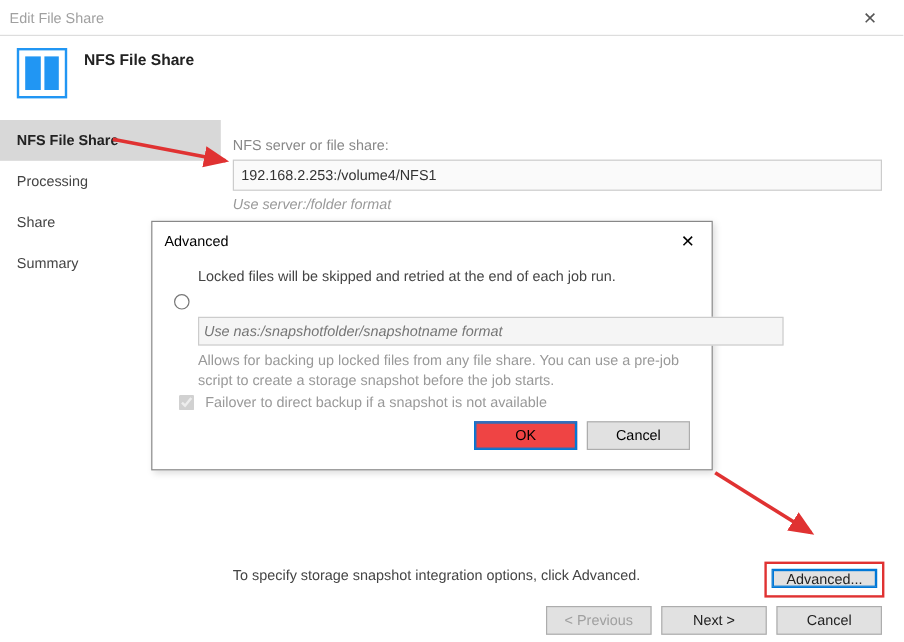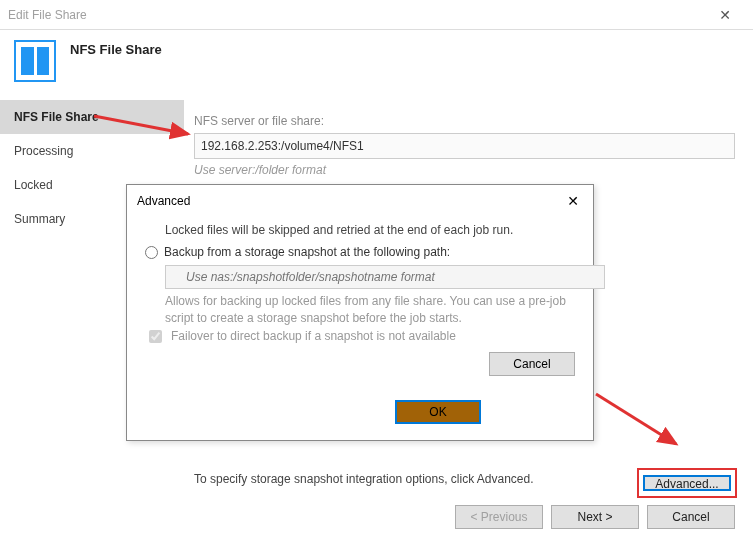--- a/index.html
+++ b/index.html
@@ -40,27 +40,27 @@
 
   
   .modal { position: absolute; left: 126px; top: 184px; width: 468px; background: #fff; border: 1px solid #888; box-shadow: 2px 2px 6px rgba(0,0,0,0.15); }
   .modal-title { display:flex; align-items:center; padding: 8px 10px; font-size:12px;justify-content:flex-end; }
   .modal-title span.t { flex:1; }
   .modal-title .mclose { font-size:14px; padding:0 4px; }
   .modal-body { padding: 4px 18px 12px 18px; font-size:12px; color:#333; }
   .radio-row { display:flex; align-items:center; gap:6px; margin-top:8px; }
   .radio-row input[type=radio]{ accent-color:#333; margin:0;}
   .sub { margin-left: 20px; color:#444; margin-top:2px;}
-  .snap-input { width: 440px; margin-left:20px; margin-top:6px; border:1px solid #ccc; padding:4px 20px; font-size:12px; font-style:italic; color:#999; background:#f5f5f5; }
+  .snap-input { width: 488px; margin-left:20px; margin-top:6px; border:1px solid #ccc; padding:4px 4px; font-size:12px; font-style:italic; color:#999; background:#f5f5f5; }
   .snap-hint { margin-left:20px; font-size:12px; color:#999; margin-top:4px; line-height:1.4;}
   .check-row { display:flex; align-items:center; gap:6px; color:#999;}
   .check-row input[type=checkbox]{ accent-color:#0078d7; }
   .modal-buttons { display:flex; justify-content:flex-end; gap:8px; padding:6px 0 4px 0; }
   .modal-buttons button { width:86px; height:24px; font-size:12px; border:1px solid #adadad; background:#e1e1e1;}
-  .modal-buttons button.primary{ border:1px solid #0078d7; outline:1px solid #0078d7; outline-offset:-2px; background:#a16207;margin-top:48px;}
+  .modal-buttons button.primary{ border:1px solid #0078d7; outline:1px solid #0078d7; outline-offset:-2px; background:#ef4444;}
 
   
   .arrow-svg { position:absolute; pointer-events:none; }
 </style>
 </head>
 <body>
 
 <div class="titlebar">
   <span class="title">Edit File Share</span>
   <span class="close">✕</span>
@@ -73,21 +73,21 @@
   </div>
   <div class="header-text">
     <div class="h-title">NFS File Share</div>
   </div>
 </div>
 
 <div class="body">
   <div class="sidebar">
     <div class="sidebar-item active">NFS File Share</div>
     <div class="sidebar-item">Processing</div>
-    <div class="sidebar-item">Locked</div>
+    <div class="sidebar-item">Share</div>
     <div class="sidebar-item">Summary</div>
   </div>
   <div class="main">
     <span class="lbl">NFS server or file share:</span>
     <input class="path-input" type="text" value="192.168.2.253:/volume4/NFS1" style="">
     <div class="hint">Use server:/folder format</div>
 
     <div class="snapshot-text">To specify storage snapshot integration options, click Advanced.</div>
     <div class="adv-outline">
       <button class="adv-btn focus">Advanced...</button>
@@ -104,21 +104,20 @@
 <div class="modal">
   <div class="modal-title">
     <span class="t">Advanced</span>
     <span class="mclose">✕</span>
   </div>
   <div class="modal-body">
     <div class="sub">Locked files will be skipped and retried at the end of each job run.</div>
 
     <div class="radio-row">
       <input type="radio" name="bkmode" style="">
-      <span>Backup from a storage snapshot at the following path:</span>
     </div>
     <input class="snap-input" type="text" disabled="" placeholder="Use nas:/snapshotfolder/snapshotname format" style="">
     <div class="snap-hint">Allows for backing up locked files from any file share. You can use a pre-job script to create a storage snapshot before the job starts.</div>
 
     <div class="check-row">
       <input type="checkbox" checked="" disabled="" style="">
       <span>Failover to direct backup if a snapshot is not available</span>
     </div>
 
     <div class="modal-buttons">

